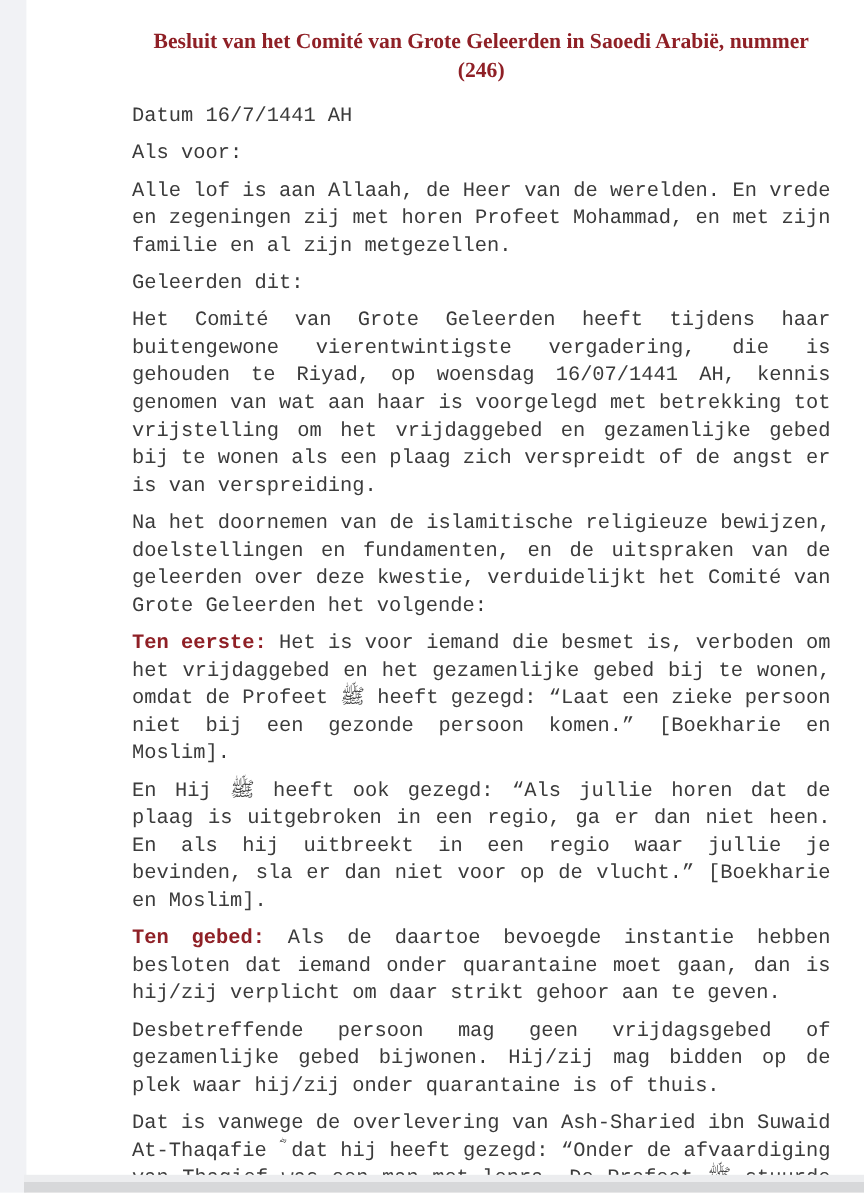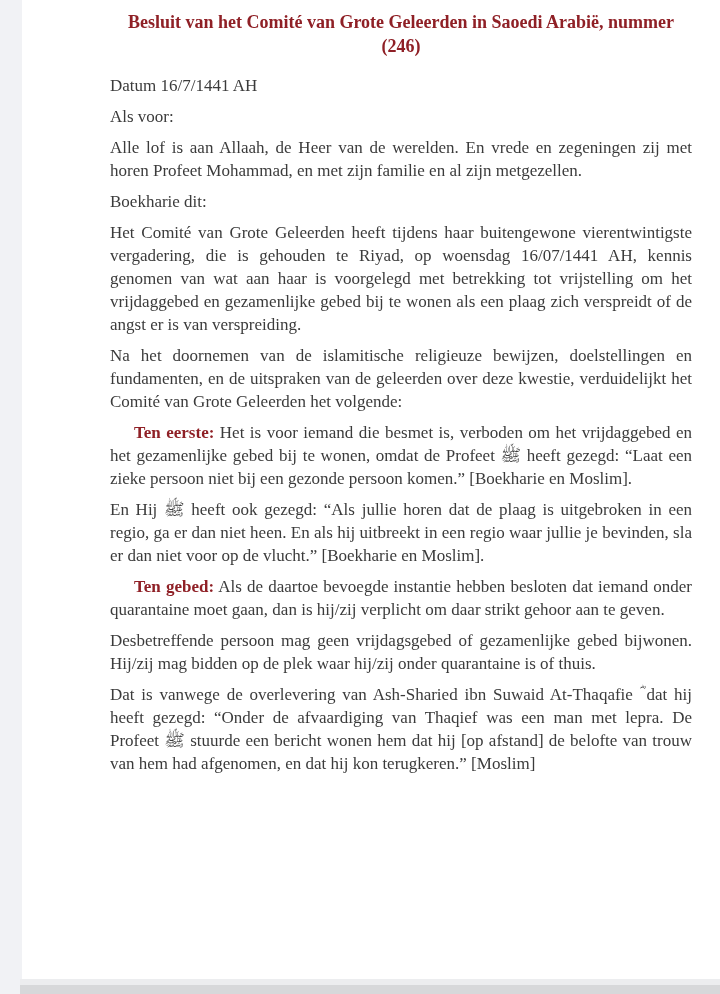--- a/index.html
+++ b/index.html
@@ -21,59 +21,59 @@
     height: 6px; background: #ecedef;
   }
   .bottom-bar {
     position: absolute; left: 20px; right: 0; bottom: 0;
     height: 9px; background: #d7d8da;
   }
   .content {
     position: absolute; left: 110px; right: 28px; top: 10px;
   }
   .doc-title {
-    margin: 0 0 16px 0;
+    margin: 12px 0 16px 0;
     color: #8f2026;
     font-size: 18px;
     line-height: 24px;
     font-weight: bold;
     text-align: center;
   }
   .para {
     margin: 0 0 8px 0;
     font-size: 17px;
     line-height: 23px;
     text-align: justify;
+    font-family: Liberation Mono, monospace;
   }
   .single { text-align: left; }
   .lead {
     color: #8f2026;
     font-weight: bold;
-    margin-left: 24px;
   }
 </style>
 </head>
 <body>
 
 <div class="left-strip"></div>
 
 <div class="content">
 
   <h1 class="doc-title">Besluit van het Comité van Grote Geleerden in Saoedi Arabië, nummer (246)</h1>
 
   <p class="para single">Datum 16/7/1441 AH</p>
 
   <p class="para single">Als voor:</p>
 
   <p class="para">
     <span>Alle lof is aan Allaah, de Heer van de werelden. En vrede en zegeningen zij met horen Profeet Mohammad, en met zijn familie en al zijn metgezellen.</span>
   </p>
 
   <p class="para single">
-    <span>Boekharie dit:</span>
+    <span>Geleerden dit:</span>
   </p>
 
   <p class="para">
     <span>Het Comité van Grote Geleerden heeft tijdens haar buitengewone vierentwintigste vergadering, die is gehouden te Riyad, op woensdag 16/07/1441 AH, kennis genomen van wat aan haar is voorgelegd met betrekking tot vrijstelling om het vrijdaggebed en gezamenlijke gebed bij te wonen als een plaag zich verspreidt of de angst er is van verspreiding.</span>
   </p>
 
   <p class="para">
     <span>Na het doornemen van de islamitische religieuze bewijzen, doelstellingen en fundamenten, en de uitspraken van de geleerden over deze kwestie, verduidelijkt het Comité van Grote Geleerden het volgende:</span>
   </p>
 

